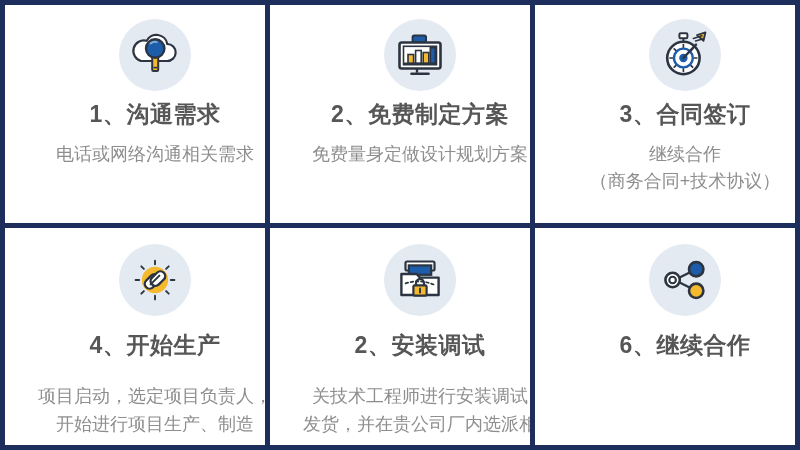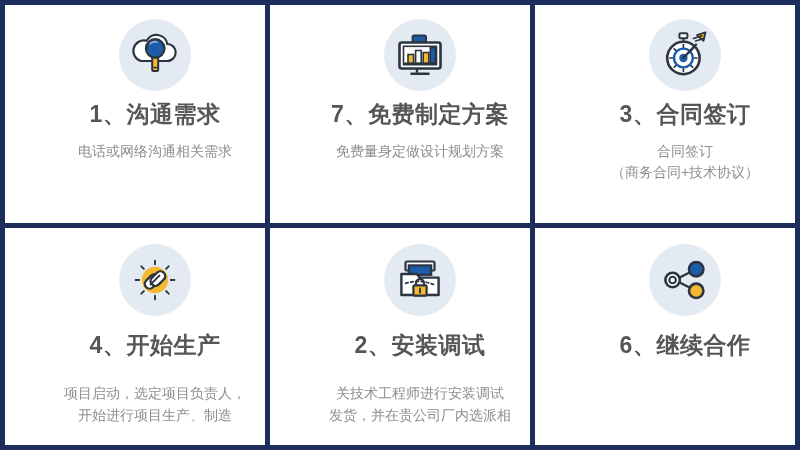--- a/index.html
+++ b/index.html
@@ -60,21 +60,21 @@
     font-weight: bold;
     color: #565656;
     letter-spacing: 0.5px;
     line-height: 1.2;
     text-align: center;
     white-space: nowrap;
   }
 
   .cell-desc {
     margin-top: 12px;
-    font-size: 14px;
+    font-size: 18px;
     color: #8e8e8e;
     line-height: 1.55;
     text-align: center;
     padding: 0 6px;
   }
   .cell-desc .line {
     display: block;
     white-space: nowrap;
   }
 
@@ -113,21 +113,21 @@
         <rect x="11.5" y="19.3" width="33" height="18.4" fill="#ffffff" stroke="#2b3440" stroke-width="1.6"></rect>
         <rect x="16" y="27.5" width="5.6" height="9" fill="#f5b92e" stroke="#2b3440" stroke-width="1.6"></rect>
         <rect x="23.6" y="23.5" width="5.6" height="13" fill="#ffffff" stroke="#2b3440" stroke-width="1.6"></rect>
         <rect x="31.2" y="25.5" width="5.6" height="11" fill="#f5b92e" stroke="#2b3440" stroke-width="1.6"></rect>
         <rect x="38.3" y="20.8" width="5" height="15.7" fill="#1d5ca8" stroke="#2b3440" stroke-width="1.6"></rect>
         <path d="M11.5 36.6 h33" stroke="#2b3440" stroke-width="2"></path>
         <path d="M25 41.5 v4.2" stroke="#2b3440" stroke-width="2.4"></path>
         <path d="M19.5 46.8 h17" stroke="#2b3440" stroke-width="2.6" stroke-linecap="round"></path>
       </svg>
     </div>
-    <div class="cell-title">7、免费制定方案</div>
+    <div class="cell-title">2、免费制定方案</div>
     <div class="cell-desc">
       <span class="line">免费量身定做设计规划方案</span>
     </div>
   </div>
 
   <div class="cell">
     <div class="icon-circle">
       <svg width="56" height="56" viewBox="0 0 56 56" aria-hidden="true">
         <path d="M40 8 l8.5 -2.6 l-2 8.4 z" fill="#f5b92e" stroke="#2b3440" stroke-width="1.8" stroke-linejoin="round"></path>
         <path d="M36.4 11.4 l8.6 -2.6 M38.6 14 l8.4 -2.4" stroke="#2b3440" stroke-width="1.6" stroke-linecap="round"></path>
@@ -144,21 +144,21 @@
           <path d="M35.6 21.8 l-1.8 1.8"></path>
             <path d="M19 38.4 l-1.8 1.8"></path>
         </g>
         <circle cx="26.4" cy="31" r="9.4" fill="#ffffff" stroke="#1d5ca8" stroke-width="2.4"></circle>
         <circle cx="26.4" cy="31" r="4.2" fill="#1d5ca8"></circle>
         <path d="M26.4 31 l12.6 -13.4" stroke="#2b3440" stroke-width="2.4" stroke-linecap="round"></path>
       </svg>
     </div>
     <div class="cell-title">3、合同签订</div>
     <div class="cell-desc">
-      <span class="line">合同签订</span>
+      <span class="line">继续合作</span>
       <span class="line">（商务合同+技术协议）</span>
     </div>
   </div>
 
   <div class="cell row2">
     <div class="icon-circle">
       <svg width="56" height="56" viewBox="0 0 56 56" aria-hidden="true">
         <circle cx="28" cy="28" r="13.2" fill="#f5b92e"></circle>
         <g stroke="#2b3440" stroke-width="1.9" stroke-linecap="round">
           <path d="M28 8.6 v3.6"></path>

